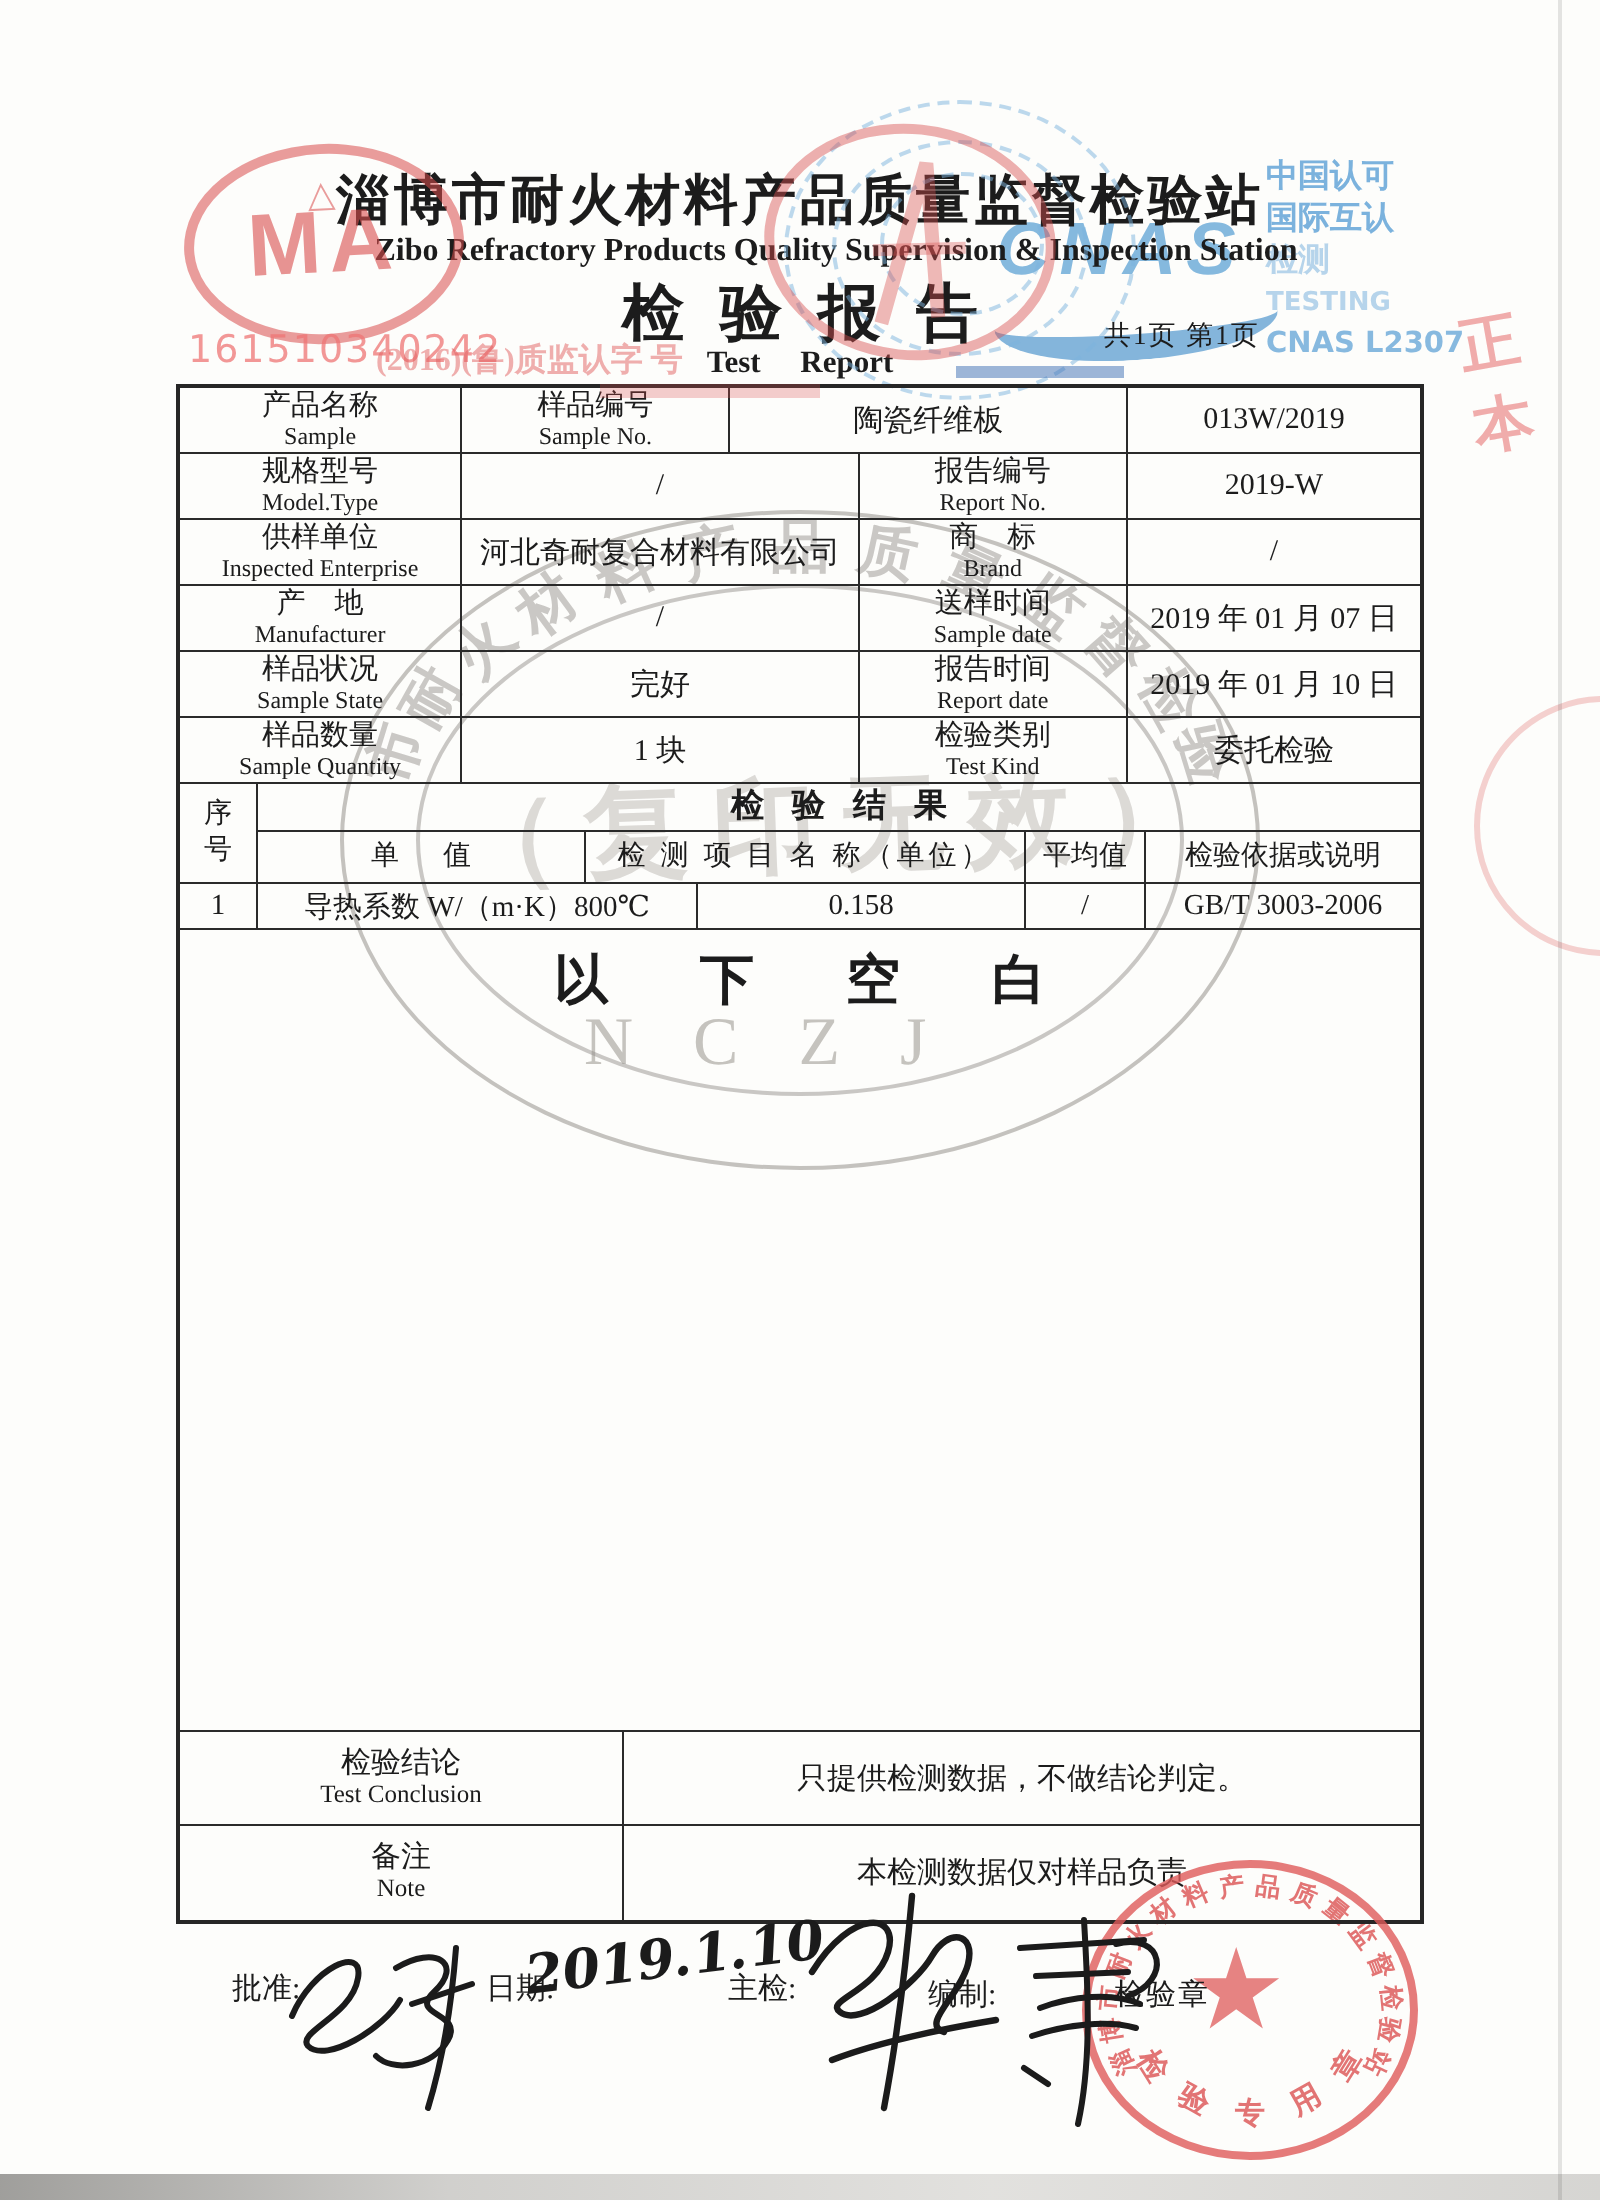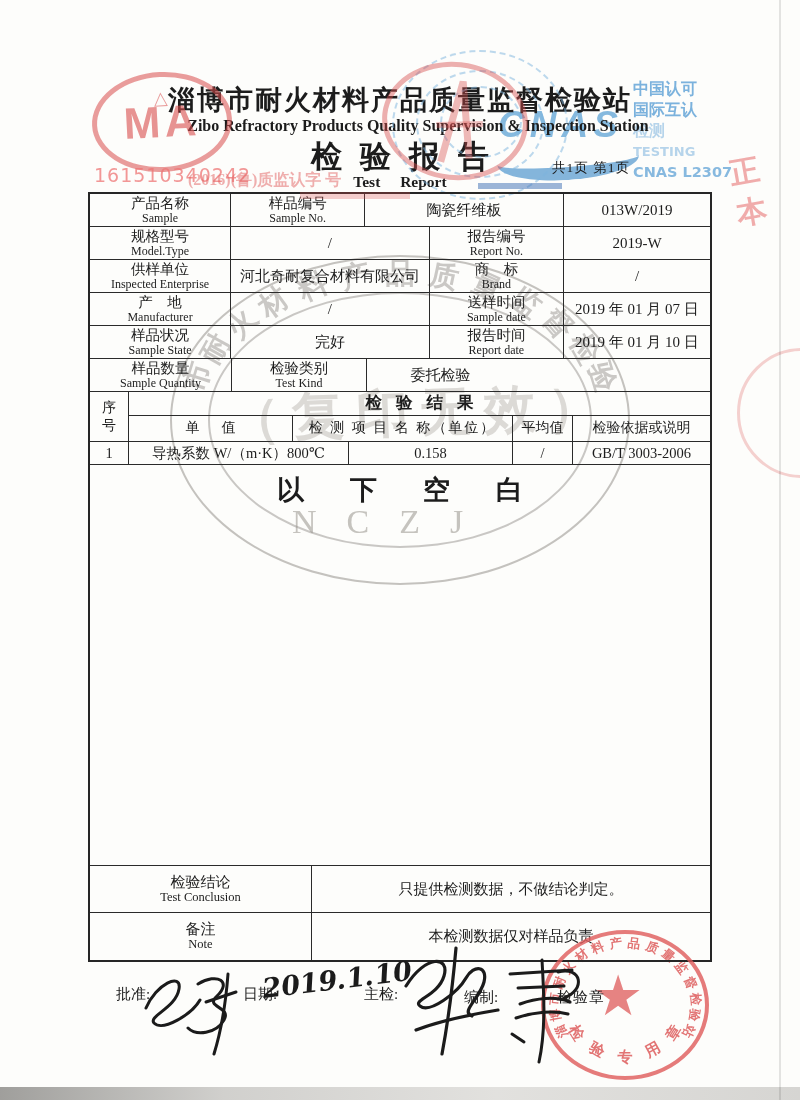--- a/index.html
+++ b/index.html
@@ -265,20 +265,23 @@
           <span class="le" data-name="label-en">Report date</span>
         </div>
       <div class="td c4" data-name="field-value">
           <span class="val" data-name="value">2019 年 01 月 10 日</span>
         </div>
     </div>
     <div class="tr info-row" data-name="table-row">
       <div class="td c1" data-name="field-label">
           <span class="lz" data-name="label-zh">样品数量</span>
           <span class="le" data-name="label-en">Sample Quantity</span>
+        </div>
+      <div class="td c2" data-name="field-value">
+          <span class="val" data-name="value">1 块</span>
         </div>
       <div class="td c3" data-name="field-label">
           <span class="lz" data-name="label-zh">检验类别</span>
           <span class="le" data-name="label-en">Test Kind</span>
         </div>
       <div class="td c4" data-name="field-value">
           <span class="val" data-name="value">委托检验</span>
         </div>
     </div>
 

